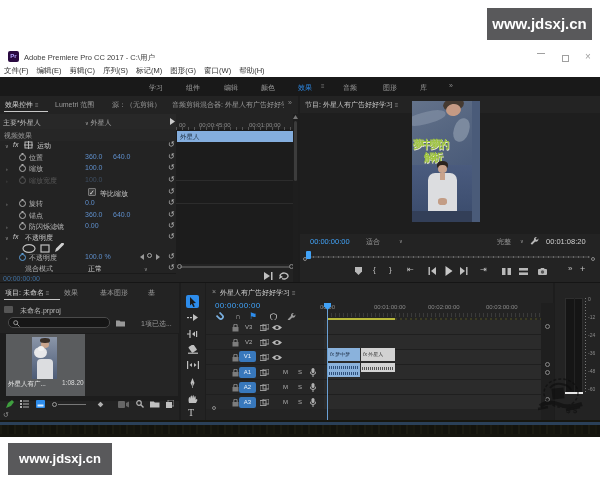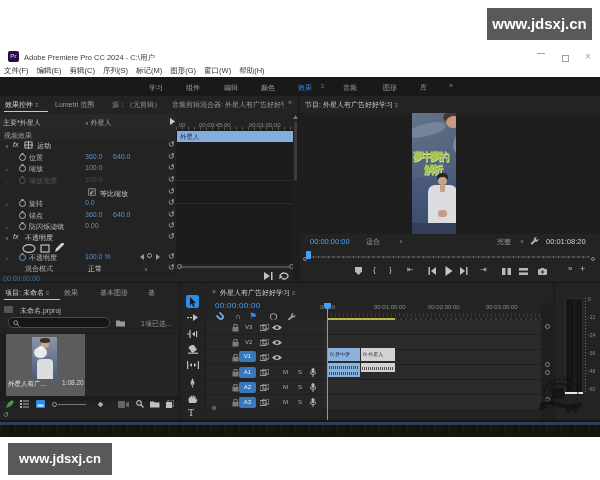--- a/index.html
+++ b/index.html
@@ -10,21 +10,21 @@
 .lbl{color:#b8b8b8;font-size:7px;white-space:nowrap}
 .val{color:#5f8fcc;font-size:7px;white-space:nowrap}
 .rst{color:#b0b0b0;font-size:8px;line-height:8px}
 .chv{color:#999;font-size:5px}
 svg{display:block;position:absolute}
 </style></head><body>
 
 <div class="a wm" style="left:487px;top:8px;width:105px;height:32px;font-size:15px;line-height:32px">www.jdsxj.cn</div>
 
 <div class="a" style="left:8px;top:51px;width:11px;height:11px;background:#2a0a41;border-radius:2px;color:#b4a6ff;font-size:6px;line-height:11px;text-align:center;font-weight:bold">Pr</div>
-<div class="a" style="left:24px;top:53px;font-size:7.5px;color:#3c3c3c;white-space:nowrap">Adobe Premiere Pro CC 2024 - C:\用户</div>
+<div class="a" style="left:24px;top:53px;font-size:7.5px;color:#3c3c3c;white-space:nowrap">Adobe Premiere Pro CC 2017 - C:\用户</div>
 
 <div class="a" style="left:4px;top:66px;font-size:7.5px;color:#303030;white-space:nowrap">
 <span style="margin-right:8px">文件(F)</span><span style="margin-right:8px">编辑(E)</span><span style="margin-right:8px">剪辑(C)</span><span style="margin-right:8px">序列(S)</span><span style="margin-right:8px">标记(M)</span><span style="margin-right:8px">图形(G)</span><span style="margin-right:8px">窗口(W)</span><span>帮助(H)</span></div>
 
 <div class="a" style="left:537px;top:53px;width:8px;height:1px;background:#a0a0a0"></div>
 <div class="a" style="left:562px;top:55px;width:7px;height:7px;border:1px solid #a0a0a0"></div>
 <div class="a" style="left:585px;top:51px;color:#a0a0a0;font-size:10px">×</div>
 
 <div class="a" id="app" style="left:0;top:77px;width:600px;height:360px;background:#1d1d1d;overflow:hidden">
 
@@ -189,21 +189,21 @@
       </svg>
   <div class="a" style="left:294px;top:25px;width:3px;height:60px;background:#3c3c3c;border-radius:2px"></div>
 
   <div class="a" style="left:3px;top:179px;font-size:7px;color:#3f6f9f">00:00:00:00</div>
 </div>
 
 <div class="a" id="monitor" style="left:300px;top:19px;width:300px;height:187px;background:#232323">
   <div class="a tx" style="left:5px;top:4px;color:#c6c6c6">节目: 外星人有广告好好学习 <span style="color:#888;font-size:6px">≡</span></div>
   <div class="a" style="left:0;top:17px;width:300px;height:121px;background:#1e1e1e"></div>
 
-  <div class="a" id="video" style="left:112px;top:17px;width:44px;height:121px;background:#4a5b79;overflow:hidden">
+  <div class="a" id="video" style="left:112px;top:5px;width:68px;height:121px;background:#4a5b79;overflow:hidden">
     <div class="a" style="left:0;top:0;width:60px;height:64px;background:linear-gradient(150deg,#64738b 0%,#566681 50%,#4a5b79 100%)"></div>
     <div class="a" style="left:31px;top:-3px;width:21px;height:13px;background:#453a31;border-radius:50%;transform:rotate(-10deg)"></div>
     <div class="a" style="left:34px;top:3px;width:15px;height:12px;background:#c59a84;border-radius:50%;transform:rotate(-10deg)"></div>
     <div class="a" style="left:-6px;top:11px;width:40px;height:12px;background:#7d8ba0;border-radius:45%;transform:rotate(-14deg);opacity:0.8"></div>
     <div class="a" style="left:42px;top:17px;width:15px;height:24px;background:#8a97aa;border-radius:45%;transform:rotate(18deg);opacity:0.75"></div>
     <div class="a" style="left:1px;top:36px;font-size:11px;font-weight:bold;color:#9ec43e;letter-spacing:-2.5px;white-space:nowrap;text-shadow:0.5px 0.5px 0 #e8e8d0">夢中夢的</div>
     <div class="a" style="left:12px;top:49px;font-size:11px;font-weight:bold;color:#9ec43e;letter-spacing:-2.5px;white-space:nowrap;text-shadow:0.5px 0.5px 0 #e8e8d0">解析</div>
     <div class="a" style="left:0;top:64px;width:60px;height:57px;background:linear-gradient(180deg,#4a5b7e 0%,#415274 55%,#394a6a 100%)"></div>
     <div class="a" style="left:25px;top:60px;width:11px;height:8px;background:#2c241e;border-radius:46% 46% 38% 38%"></div>
     <div class="a" style="left:26px;top:63.5px;width:9px;height:8.5px;background:#c8a28b;border-radius:46%"></div>

